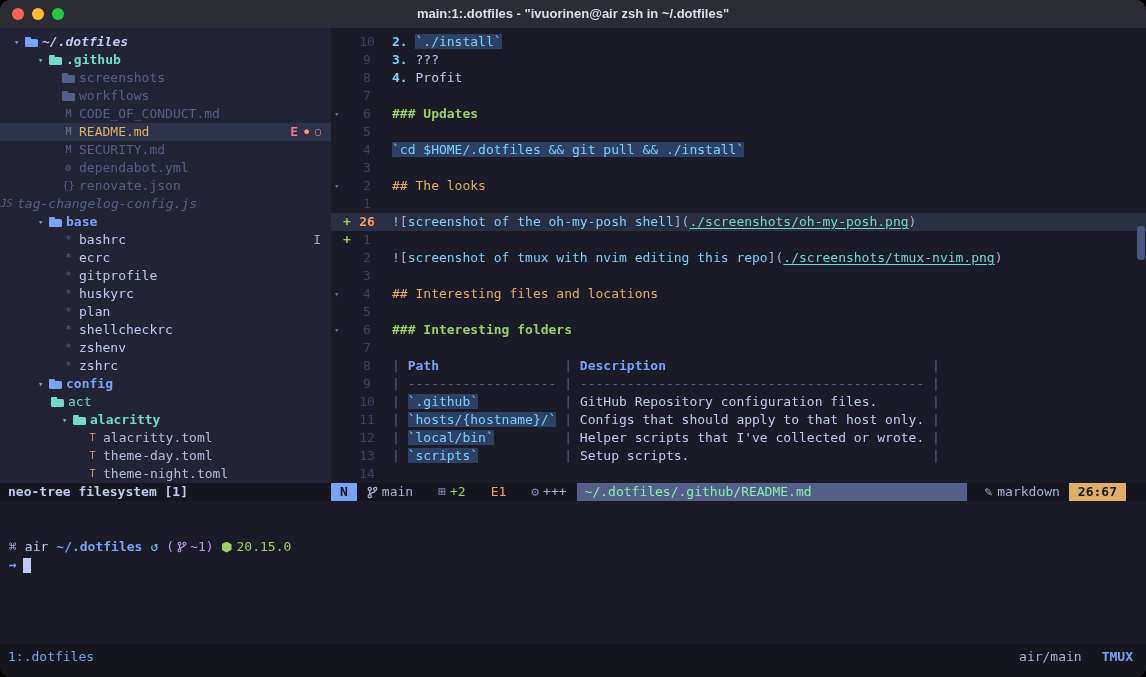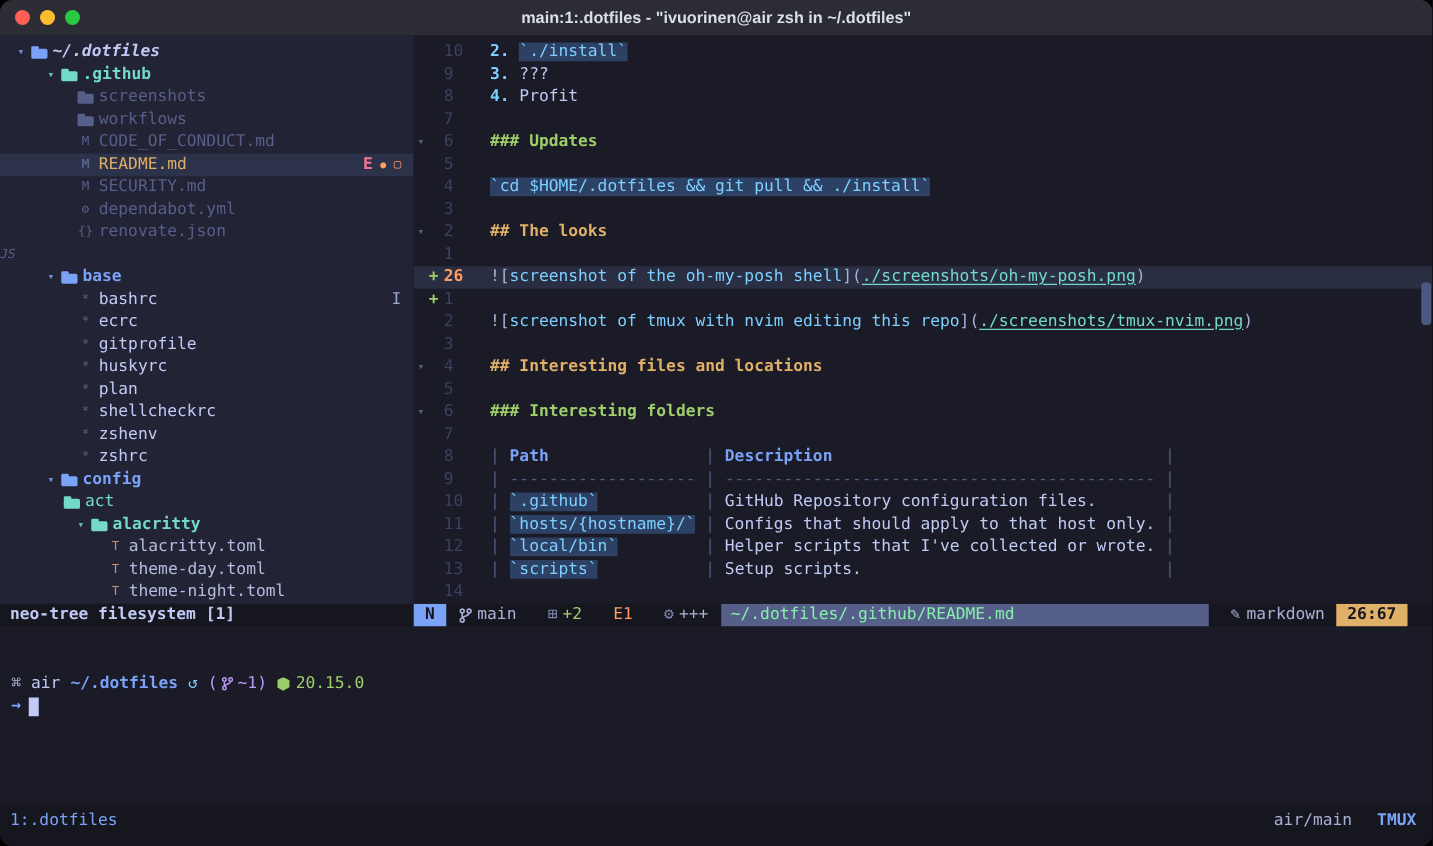--- a/index.html
+++ b/index.html
@@ -43,27 +43,27 @@
   .b-err{color:#f7768e;font-weight:bold}
   .b-dot{color:#ff9e64;font-size:8px}
   .b-sq{color:#ff9e64;font-size:10px}
   .ibeam{color:#9aa5ce}
 
   
   .eline{height:18px;display:flex;white-space:pre}
   .eline.current{background:#292e42}
   .fold{width:12px;padding-left:3px;flex:none;color:#565f89;font-size:9px}
   .sign{width:12px;flex:none;color:#9ece6a;font-weight:bold}
-  .lnum{width:24px;flex:none;text-align:left;color:#3b4261;margin-right:13px}
+  .lnum{width:24px;flex:none;text-align:center;color:#3b4261;margin-right:13px}
   .eline.current .lnum{color:#ff9e64;font-weight:bold}
   .ltext{white-space:pre}
   .sg-text{color:#c0caf5}
   .sg-marker{color:#7dcfff;font-weight:bold}
   .sg-code{background:#2d4165;color:#7dcfff}
-  .sg-h2{color:#e0af68;font-weight:bold}
+  .sg-h2{color:#e0af68;font-weight:normal}
   .sg-h3{color:#9ece6a;font-weight:bold}
   .sg-punct{color:#a9b1d6}
   .sg-alt{color:#7dcfff}
   .sg-url{color:#73daca;text-decoration:underline;text-underline-offset:2px}
   .sg-pipe{color:#545c7e}
   .sg-thead{color:#7aa2f7;font-weight:bold}
   .sg-dash{color:#545c7e}
   .scroll-thumb{position:absolute;right:1px;top:198px;width:8px;height:34px;background:#4a5780;border-radius:3px}
 
   
@@ -122,21 +122,21 @@
     <div class="tree" id="tree-items">
         <div class="titem root" style="padding-left: 14px;"><span class="chev">▾</span><span class="ico folder"></span><span class="tlabel">~/.dotfiles</span></div>
         <div class="titem dir-teal-bold" style="padding-left: 38px;"><span class="chev">▾</span><span class="ico folder"></span><span class="tlabel">.github</span></div>
         <div class="titem muted" style="padding-left: 62px;"><span class="ico folder"></span><span class="tlabel">screenshots</span></div>
         <div class="titem muted" style="padding-left: 62px;"><span class="ico folder"></span><span class="tlabel">workflows</span></div>
         <div class="titem muted" style="padding-left: 62px;"><span class="ico-t">M</span><span class="tlabel">CODE_OF_CONDUCT.md</span></div>
         <div class="titem active-file selected" style="padding-left: 62px;"><span class="ico-t">M</span><span class="tlabel">README.md</span><span class="badges"><span class="b-err">E</span><span class="b-dot">●</span><span class="b-sq">▢</span></span></div>
         <div class="titem muted" style="padding-left: 62px;"><span class="ico-t">M</span><span class="tlabel">SECURITY.md</span></div>
         <div class="titem muted" style="padding-left: 62px;"><span class="ico-t">⚙</span><span class="tlabel">dependabot.yml</span></div>
         <div class="titem muted" style="padding-left: 62px;"><span class="ico-t">{}</span><span class="tlabel">renovate.json</span></div>
-        <div class="titem muted" style=" font-style: italic;"><span class="ico-t">JS</span></div>
+        <div class="titem muted" style=" font-style: italic;"><span class="ico-t">JS</span><span class="tlabel">tag-changelog-config.js</span></div>
         <div class="titem dir-blue" style="padding-left: 38px;"><span class="chev">▾</span><span class="ico folder"></span><span class="tlabel">base</span></div>
         <div class="titem file" style="padding-left: 62px;"><span class="ico-t">*</span><span class="tlabel">bashrc</span><span class="badges"><span class="ibeam">I</span></span></div>
         <div class="titem file" style="padding-left: 62px;"><span class="ico-t">*</span><span class="tlabel">ecrc</span></div>
         <div class="titem file" style="padding-left: 62px;"><span class="ico-t">*</span><span class="tlabel">gitprofile</span></div>
         <div class="titem file" style="padding-left: 62px;"><span class="ico-t">*</span><span class="tlabel">huskyrc</span></div>
         <div class="titem file" style="padding-left: 62px;"><span class="ico-t">*</span><span class="tlabel">plan</span></div>
         <div class="titem file" style="padding-left: 62px;"><span class="ico-t">*</span><span class="tlabel">shellcheckrc</span></div>
         <div class="titem file" style="padding-left: 62px;"><span class="ico-t">*</span><span class="tlabel">zshenv</span></div>
         <div class="titem file" style="padding-left: 62px;"><span class="ico-t">*</span><span class="tlabel">zshrc</span></div>
         <div class="titem dir-blue" style="padding-left: 38px;"><span class="chev">▾</span><span class="ico folder"></span><span class="tlabel">config</span></div>

